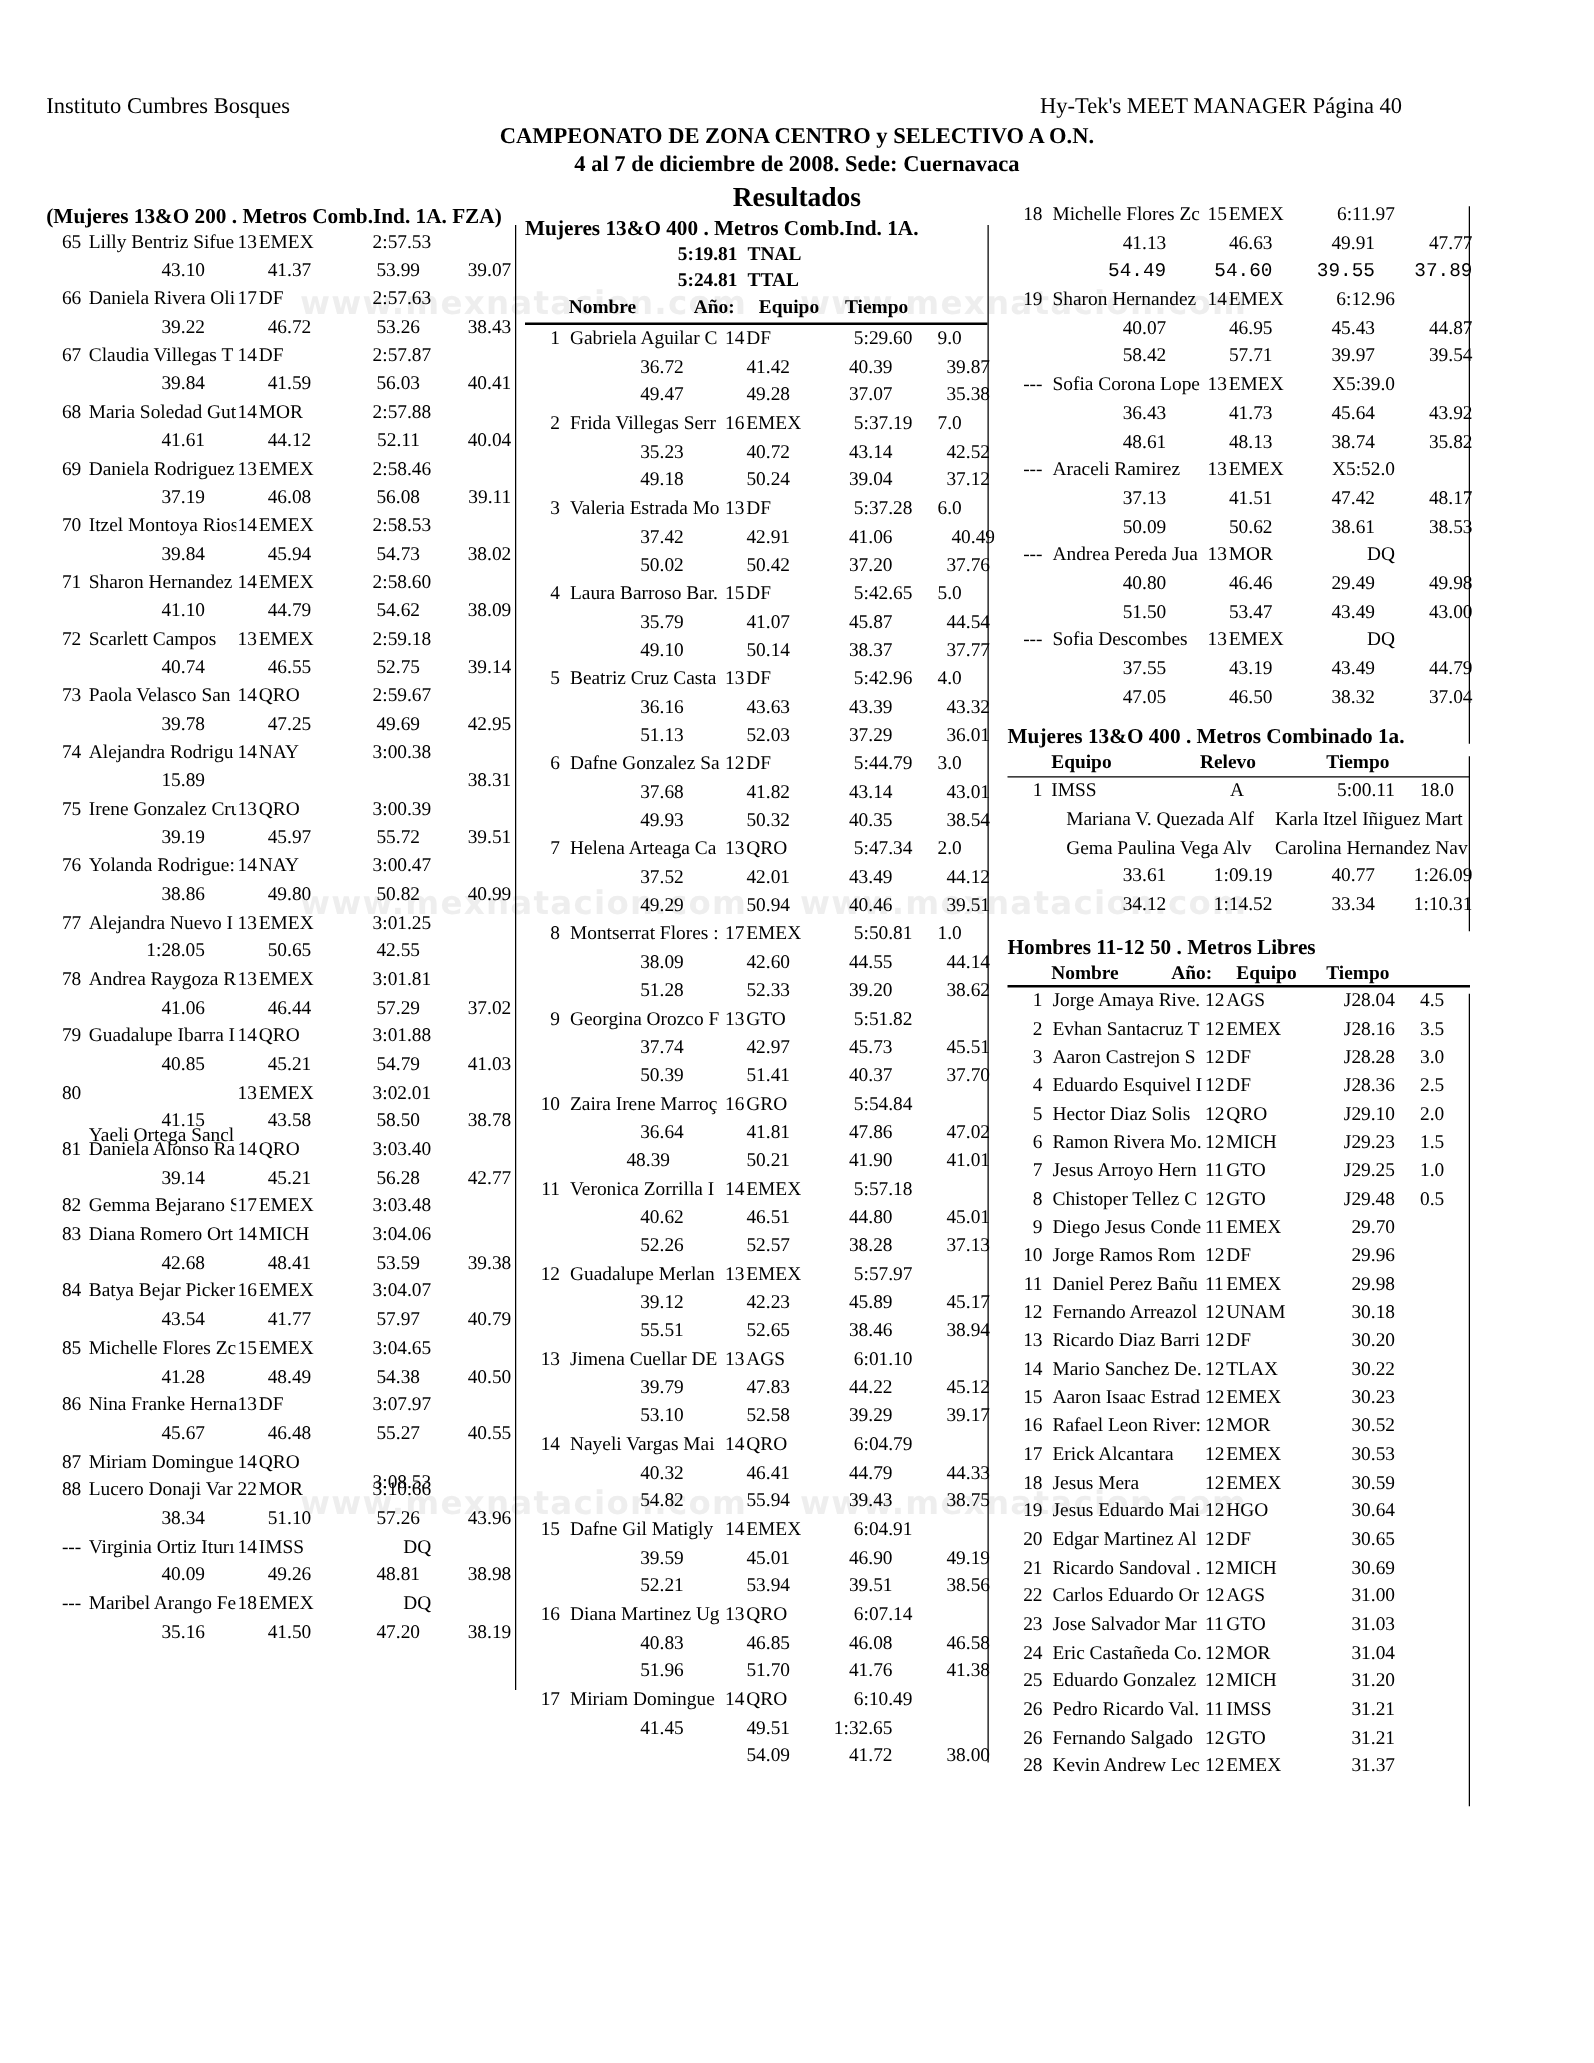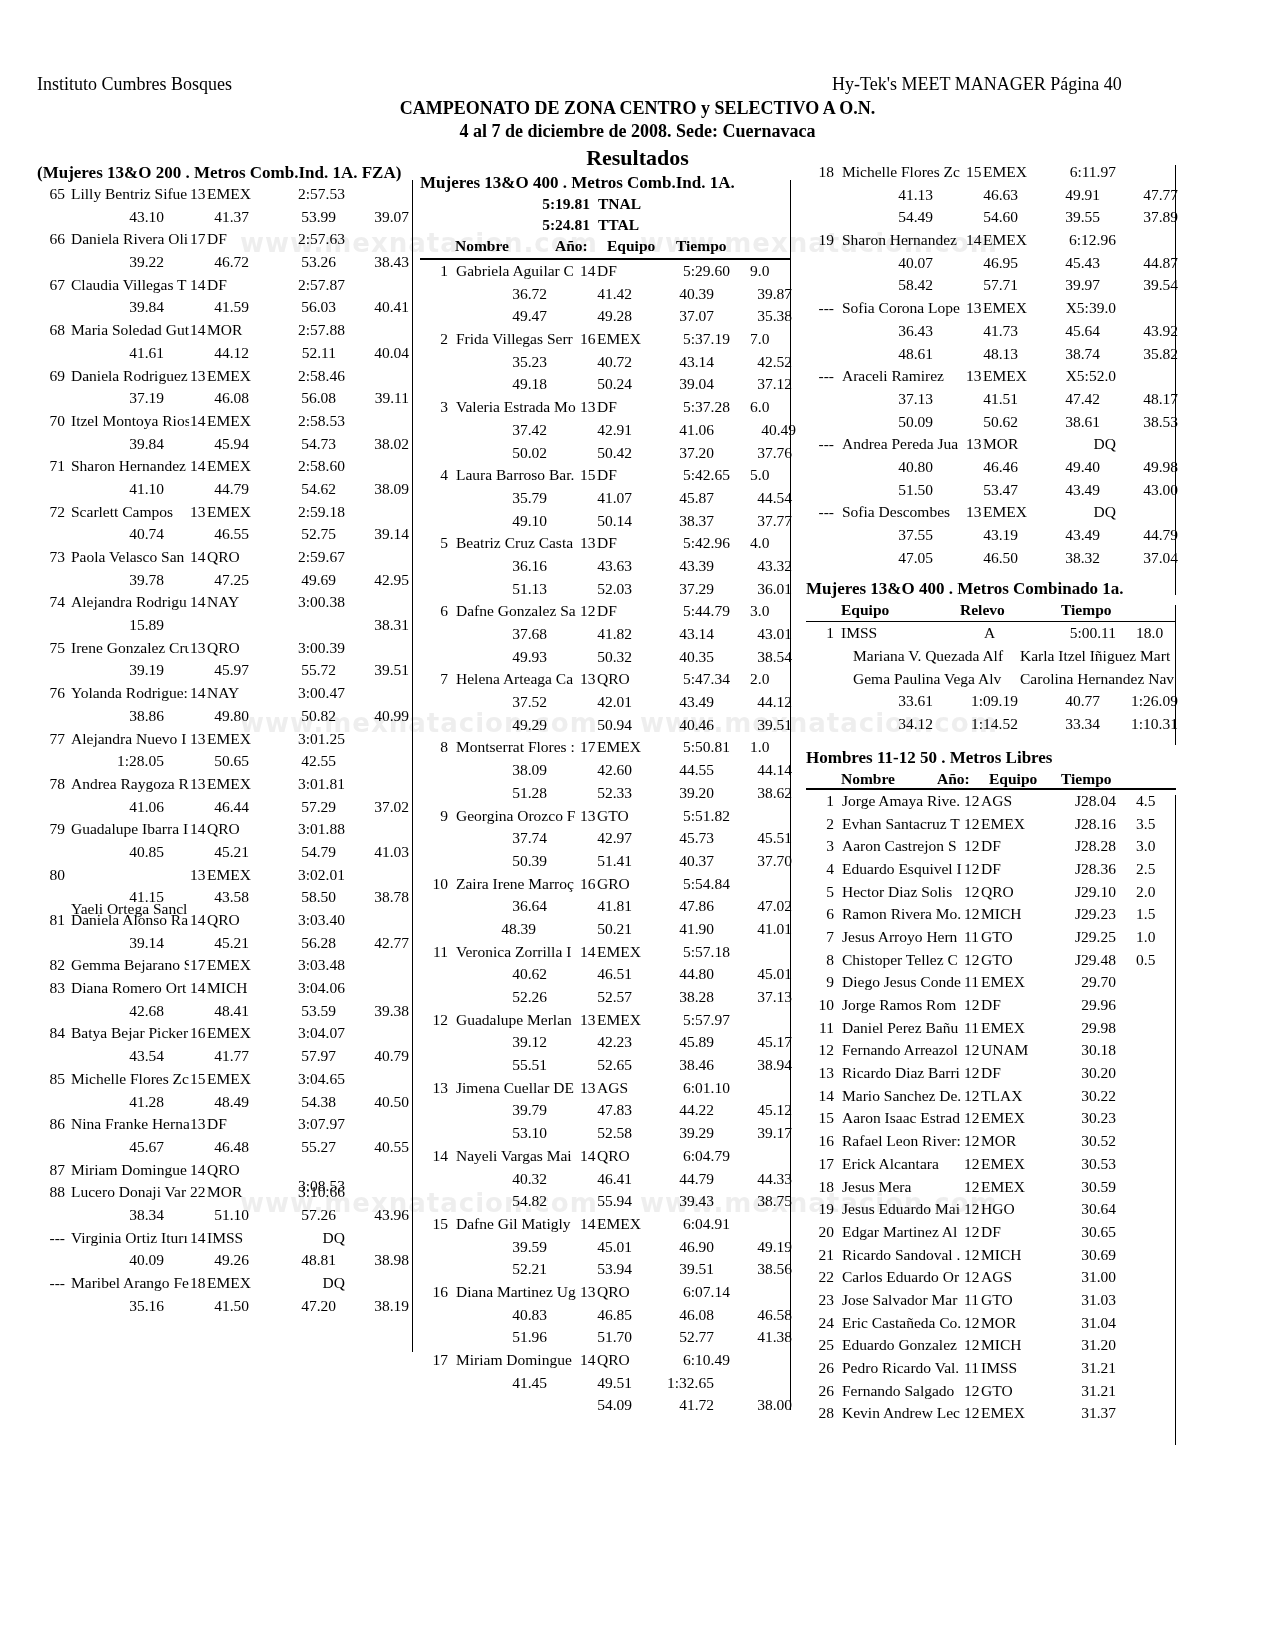--- a/index.html
+++ b/index.html
@@ -697,21 +697,21 @@
       </div>
       <div class="row" style="height:22.7px;">
         <span class="num" style="left:55px;width:72px;">40.83</span>
         <span class="num" style="left:140px;width:72px;">46.85</span>
         <span class="num" style="left:222px;width:72px;">46.08</span>
         <span class="num" style="left:300px;width:72px;">46.58</span>
       </div>
       <div class="row" style="height:22.7px;">
         <span class="num" style="left:55px;width:72px;">51.96</span>
         <span class="num" style="left:140px;width:72px;">51.70</span>
-        <span class="num" style="left:222px;width:72px;">52.77</span>
+        <span class="num" style="left:222px;width:72px;">41.76</span>
         <span class="num" style="left:300px;width:72px;">41.38</span>
       </div>
       <div class="row" style="height:22.7px;">
         <span class="place" style="left:0;">17</span>
         <span style="left:36px;width:123px;overflow:hidden;">Miriam Domingue</span>
         <span style="left:160px;">14</span>
         <span style="left:177px;">QRO</span>
         <span class="num" style="left:240px;width:70px;">6:10.49</span>
       </div>
       <div class="row" style="height:22.7px;">
@@ -735,21 +735,21 @@
         <span style="left:160px;">15</span>
         <span style="left:177px;">EMEX</span>
         <span class="num" style="left:240px;width:70px;">6:11.97</span>
       </div>
       <div class="row" style="height:22.7px;">
         <span class="num" style="left:55px;width:72px;">41.13</span>
         <span class="num" style="left:140px;width:72px;">46.63</span>
         <span class="num" style="left:222px;width:72px;">49.91</span>
         <span class="num" style="left:300px;width:72px;">47.77</span>
       </div>
-      <div class="row" style="height:22.7px;">
+      <div class="row" style="height:22.7px;font-family:Liberation Mono, monospace;">
         <span class="num" style="left:55px;width:72px;">54.49</span>
         <span class="num" style="left:140px;width:72px;">54.60</span>
         <span class="num" style="left:222px;width:72px;">39.55</span>
         <span class="num" style="left:300px;width:72px;">37.89</span>
       </div>
       <div class="row" style="height:22.7px;">
         <span class="place" style="left:0;">19</span>
         <span style="left:36px;width:123px;overflow:hidden;">Sharon Hernandez</span>
         <span style="left:160px;">14</span>
         <span style="left:177px;">EMEX</span>
@@ -808,21 +808,21 @@
       <div class="row" style="height:22.7px;">
         <span class="place" style="left:0;">---</span>
         <span style="left:36px;width:123px;overflow:hidden;">Andrea Pereda Jua</span>
         <span style="left:160px;">13</span>
         <span style="left:177px;">MOR</span>
         <span class="num" style="left:240px;width:70px;">DQ</span>
       </div>
       <div class="row" style="height:22.7px;">
         <span class="num" style="left:55px;width:72px;">40.80</span>
         <span class="num" style="left:140px;width:72px;">46.46</span>
-        <span class="num" style="left:222px;width:72px;">49.40</span>
+        <span class="num" style="left:222px;width:72px;">29.49</span>
         <span class="num" style="left:300px;width:72px;">49.98</span>
       </div>
       <div class="row" style="height:22.7px;">
         <span class="num" style="left:55px;width:72px;">51.50</span>
         <span class="num" style="left:140px;width:72px;">53.47</span>
         <span class="num" style="left:222px;width:72px;">43.49</span>
         <span class="num" style="left:300px;width:72px;">43.00</span>
       </div>
       <div class="row" style="height:22.7px;">
         <span class="place" style="left:0;">---</span>

